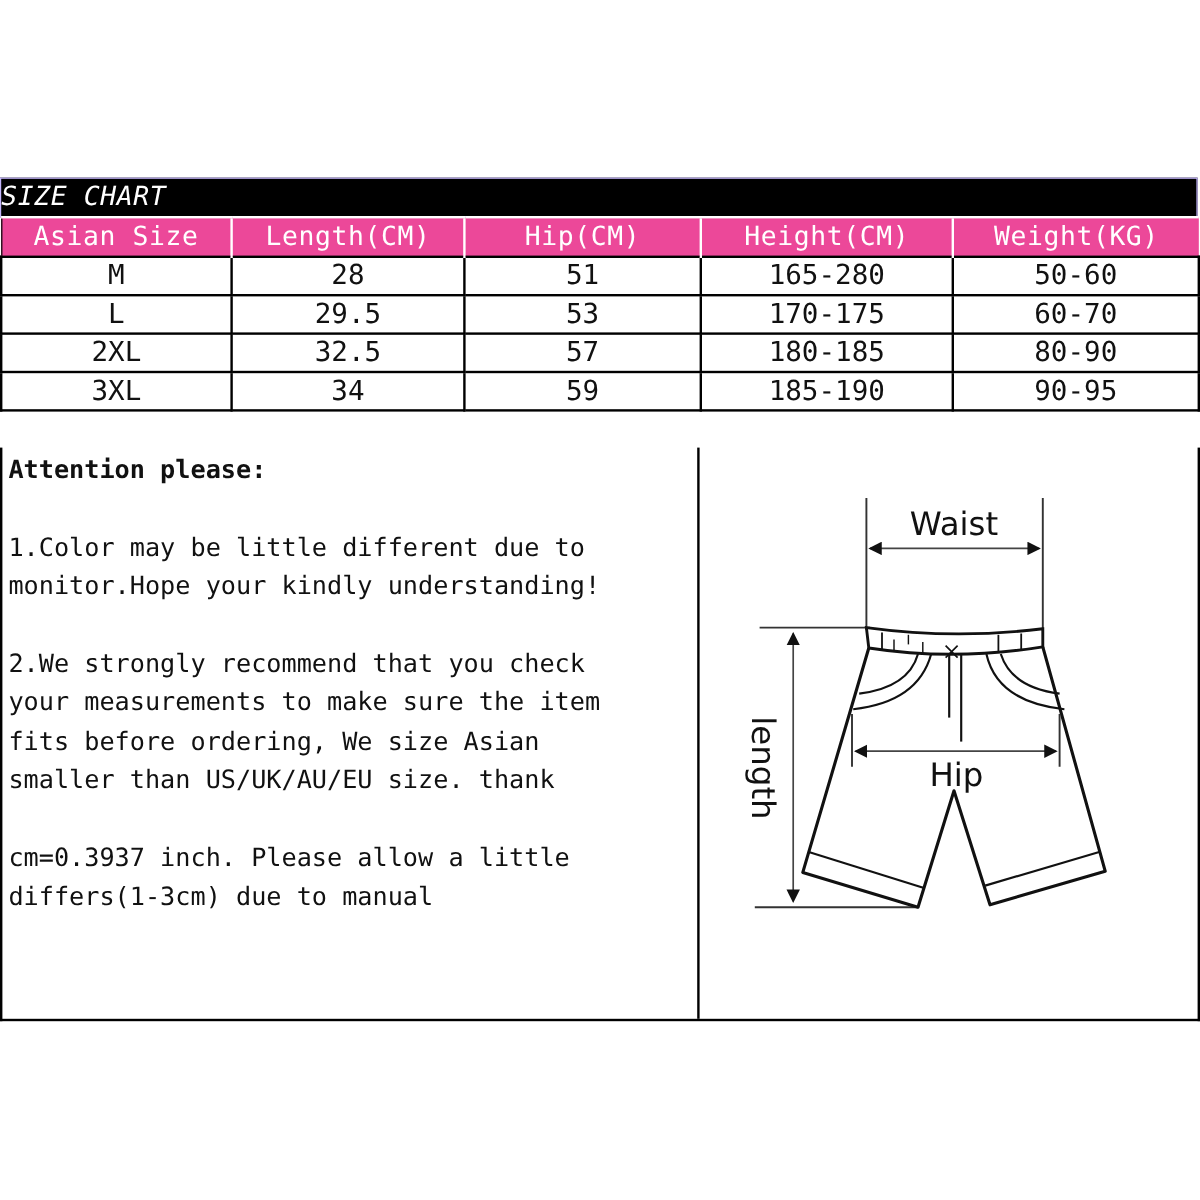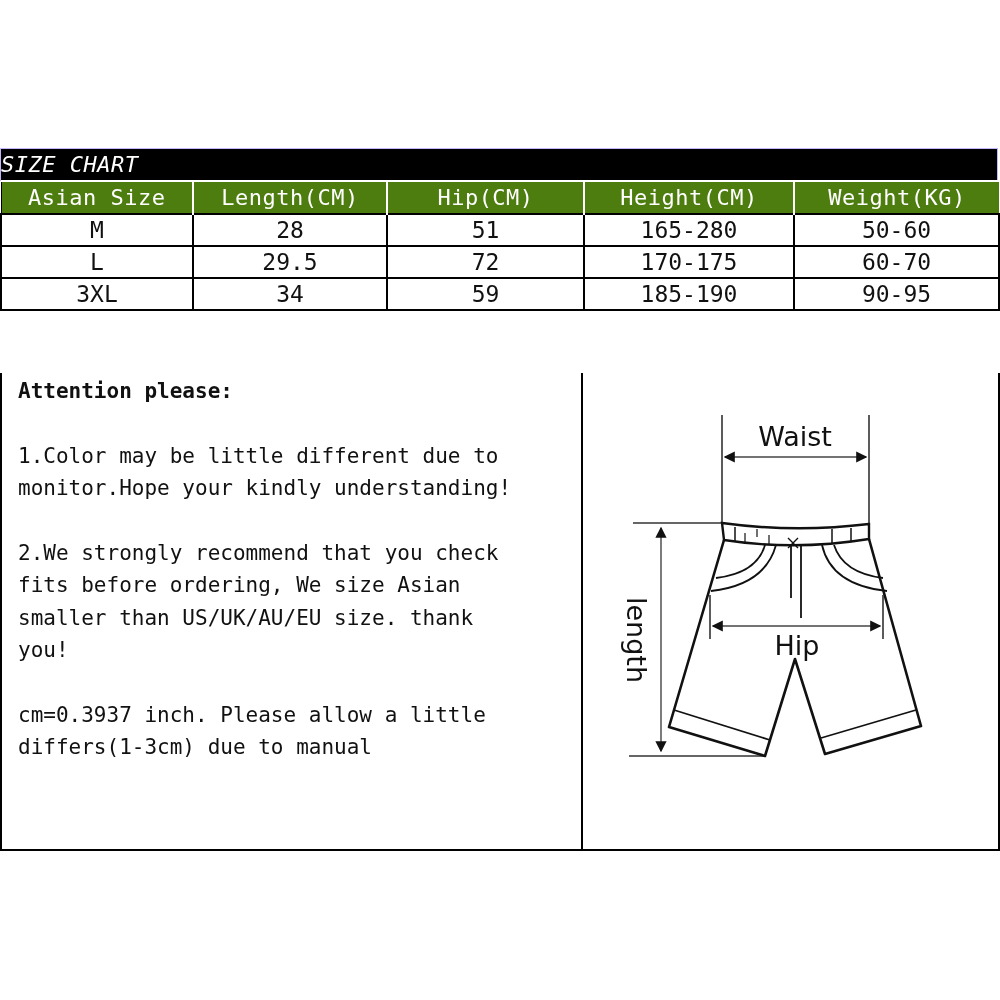--- a/index.html
+++ b/index.html
@@ -15,38 +15,38 @@
     position: absolute; left: 0; top: 32px; width: 998px;
     border-collapse: collapse; table-layout: fixed;
     font-family: "DejaVu Sans Mono", monospace;
   }
   table.size col.c0 { width: 192px; }
   table.size col.c1 { width: 194px; }
   table.size col.c2 { width: 197px; }
   table.size col.c3 { width: 210px; }
   table.size col.c4 { width: 205px; }
   table.size th {
-    background: #4d7c0f; color: #fff; font-weight: normal; font-size: 22px;
+    background: #ec4899; color: #fff; font-weight: normal; font-size: 22px;
     height: 31px; padding: 0; border-left: 2px solid #fff; border-top: 2px solid #fff;
     text-align: center; letter-spacing: 0.5px;
   }
   table.size th:first-child { border-left: 1px solid #000; }
   table.size td {
     height: 30px; padding: 0; text-align: center; font-size: 23px; color: #111;
     border: 2px solid #000; line-height: 30px;
   }
   .lower {
     position: absolute; left: 0; top: 225px; width: 996px; height: 476px;
     border: 2px solid #000; border-top: none;
   }
   .notes {
     position: absolute; left: 0; top: 0; width: 581px; height: 476px;
     border-right: 2px solid #000; overflow: hidden;
     font-family: "DejaVu Sans Mono", monospace; font-size: 21px; color: #111;
-    line-height: 32.4px; padding-left: 16px; box-sizing: border-box;
+    line-height: 32.4px; padding-left: 5px; box-sizing: border-box;
   }
   .notes .att { font-weight: bold; margin-top: 2px; }
   .notes p { margin: 0; white-space: pre-wrap; }
   .notes .gap { height: 32.4px; }
   .diagram { position: absolute; left: 583px; top: 0; width: 413px; height: 608px; text-align: center; }
   .diagram svg { position: absolute; left: 0; top: 0; }
   .lbl { font-family: "DejaVu Sans", sans-serif; fill: #111; }
 </style>
 </head>
 <body>
@@ -75,45 +75,52 @@
       <tr>
         <td>M</td>
         <td>28</td>
         <td>51</td>
         <td>165-280</td>
         <td>50-60</td>
       </tr>
       <tr>
         <td>L</td>
         <td>29.5</td>
-        <td>72</td>
+        <td>53</td>
         <td>170-175</td>
         <td>60-70</td>
+      </tr>
+      <tr>
+        <td>2XL</td>
+        <td>32.5</td>
+        <td>57</td>
+        <td>180-185</td>
+        <td>80-90</td>
       </tr>
       <tr>
         <td>3XL</td>
         <td>34</td>
         <td>59</td>
         <td>185-190</td>
         <td>90-95</td>
       </tr>
     </tbody>
   </table>
 
   <div class="lower">
     <div class="notes">
       <p class="att">Attention please:</p>
       <div class="gap"></div>
       <p>1.Color may be little different due to</p>
       <p>monitor.Hope your kindly understanding!</p>
       <div class="gap"></div>
       <p>2.We strongly recommend that you check</p>
+      <p>your measurements to make sure the item</p>
       <p>fits before ordering, We size Asian</p>
       <p>smaller than US/UK/AU/EU size. thank</p>
-      <p>you!</p>
       <div class="gap"></div>
       <p>cm=0.3937 inch. Please allow a little</p>
       <p>differs(1-3cm) due to manual</p>
     </div>
 
     <div class="diagram">
       <svg width="413" height="476" viewBox="0 0 413 476">
         <defs>
           <marker id="arr" markerWidth="8" markerHeight="8" refX="7" refY="4" orient="auto-start-reverse">
             <path d="M0,0 L8,4 L0,8 z" fill="#111"></path>

